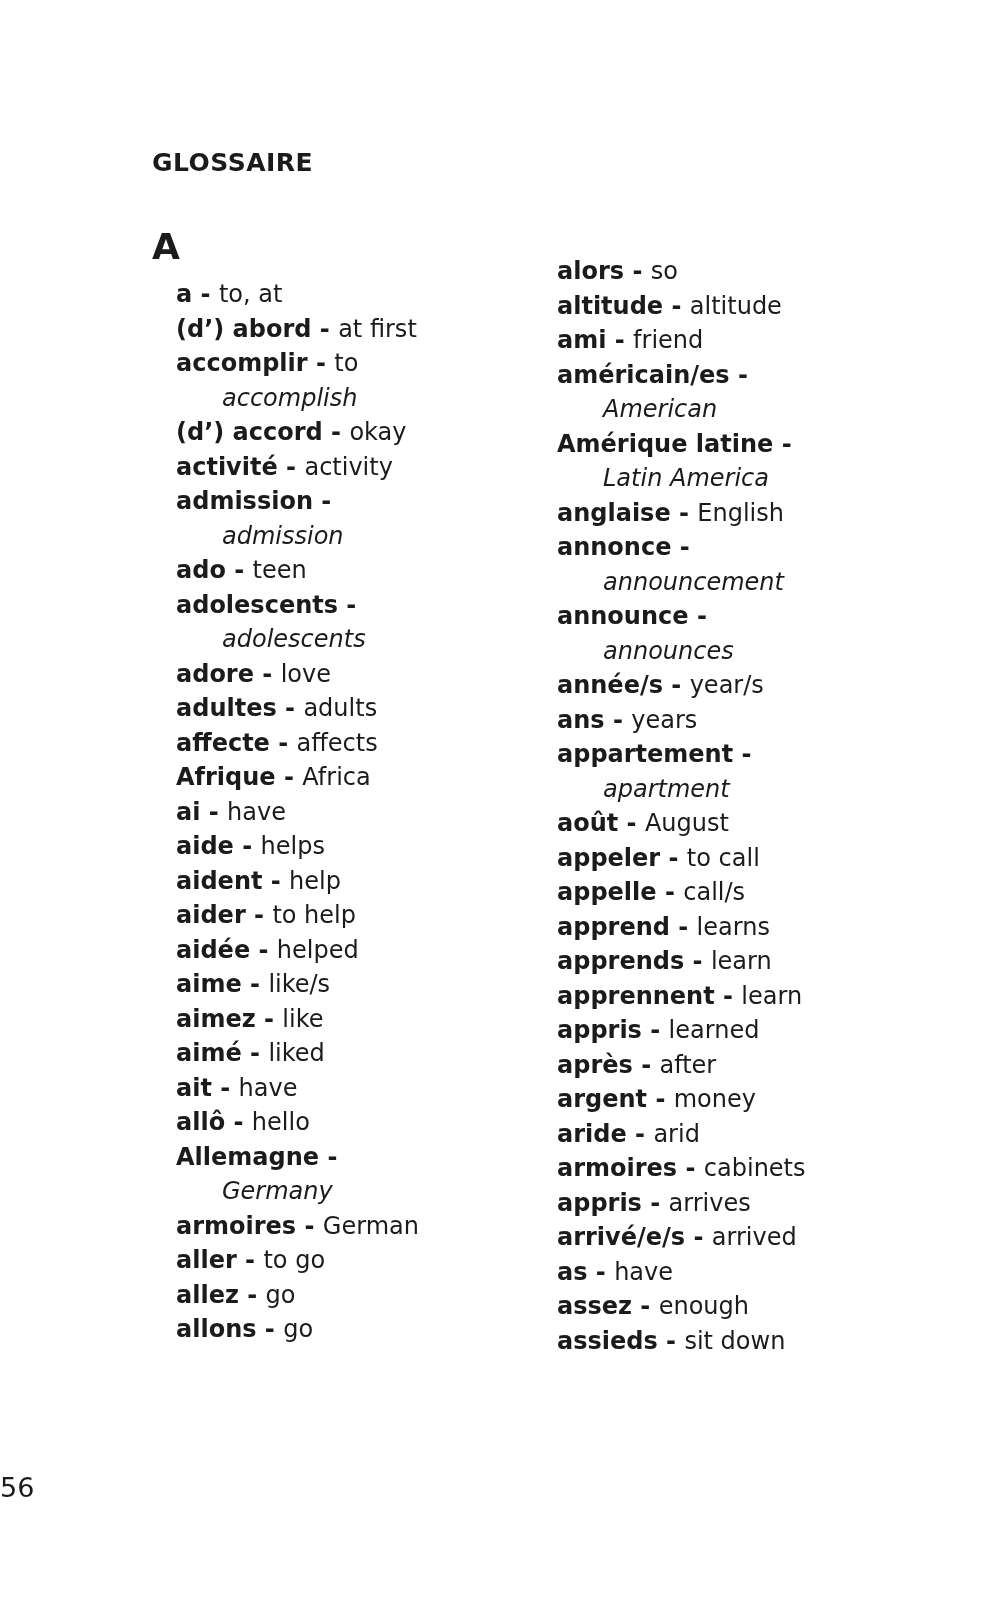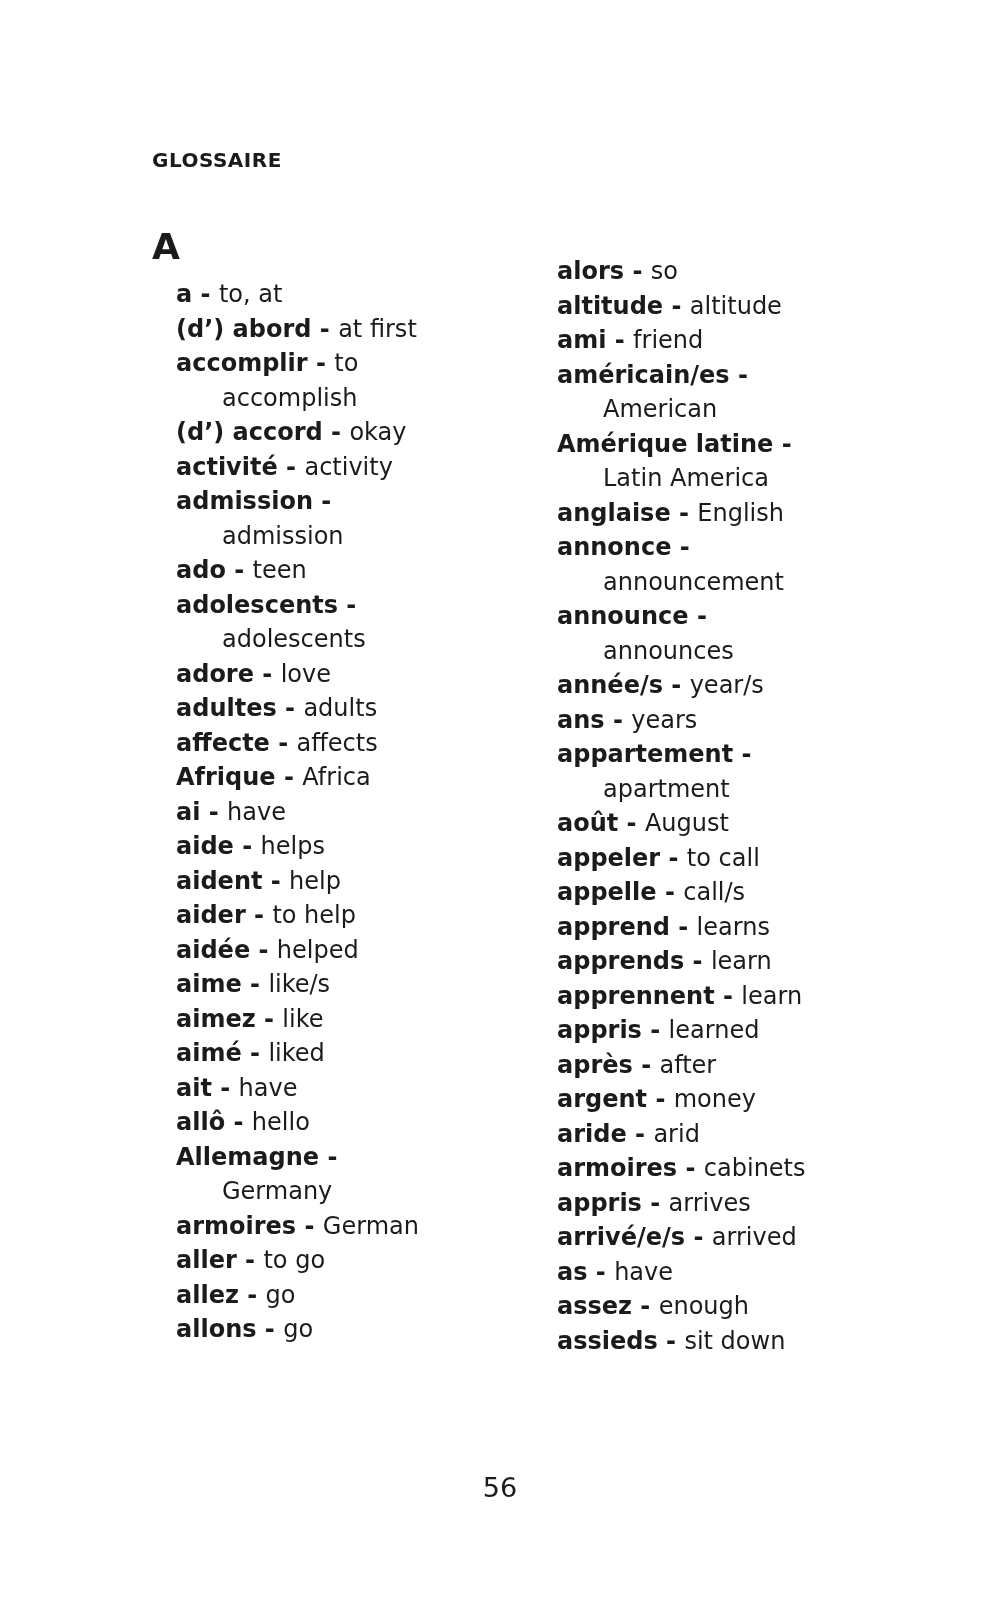--- a/index.html
+++ b/index.html
@@ -9,48 +9,47 @@
     height: 1600px;
     position: relative;
     font-family: "DejaVu Sans", "Liberation Sans", sans-serif;
     color: #1b1b1b;
     overflow: hidden;
   }
   .title {
     position: absolute;
     left: 152px;
     top: 148px;
-    font-size: 20px;
+    font-size: 25px;
     font-weight: bold;
     letter-spacing: 0.5px;
   }
   .letter-heading {
     position: absolute;
     left: 152px;
     top: 226px;
     font-size: 36px;
     font-weight: bold;
   }
   .col {
     position: absolute;
     font-size: 24px;
     line-height: 34.5px;
   }
   .col-left  { left: 152px; top: 277px; width: 370px; margin-left: 24px; }
   .col-right { left: 557px; top: 254px; width: 340px; }
   .entry-line, .entry-cont { white-space: nowrap; }
-  .entry-cont { padding-left: 46px; }
+  .entry-cont { padding-left: 46px; font-style: italic; }
   .term { font-weight: bold; }
   .sep  { font-weight: bold; }
   .page-number {
     position: absolute;
     left: 0;
     top: 1472px;
     width: 1000px;
-    text-align: center;
     font-size: 27px;
   }
 </style>
 </head>
 <body>
 
 <div class="page">
   <h1 class="title">GLOSSAIRE</h1>
   <div class="letter-heading">A</div>
   <div class="col col-left">

